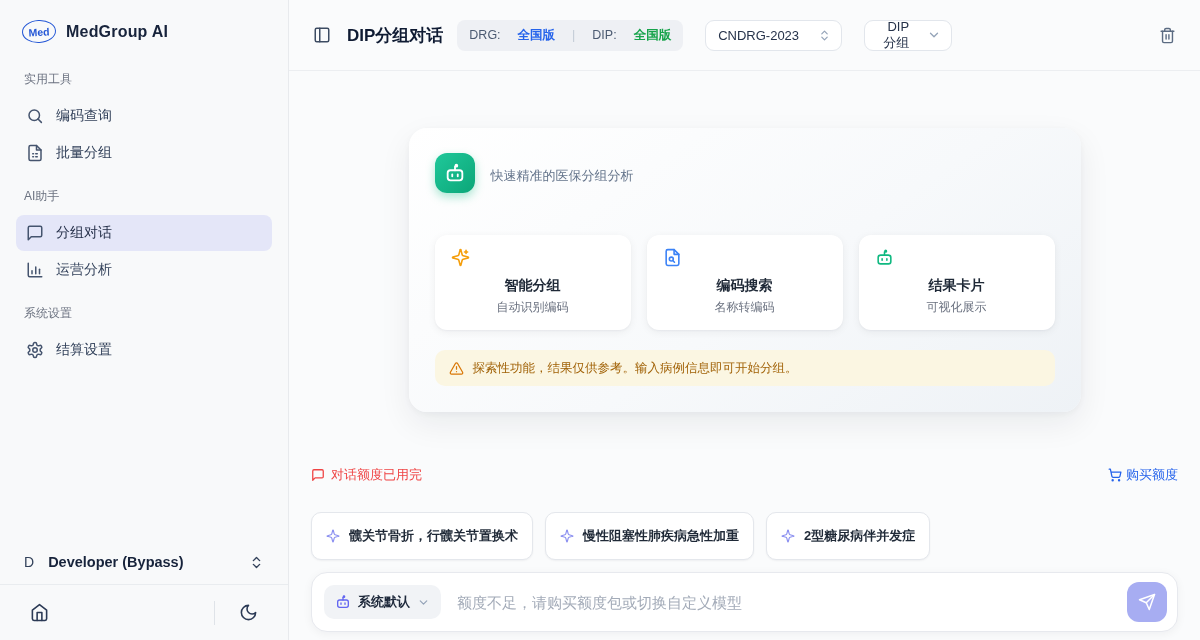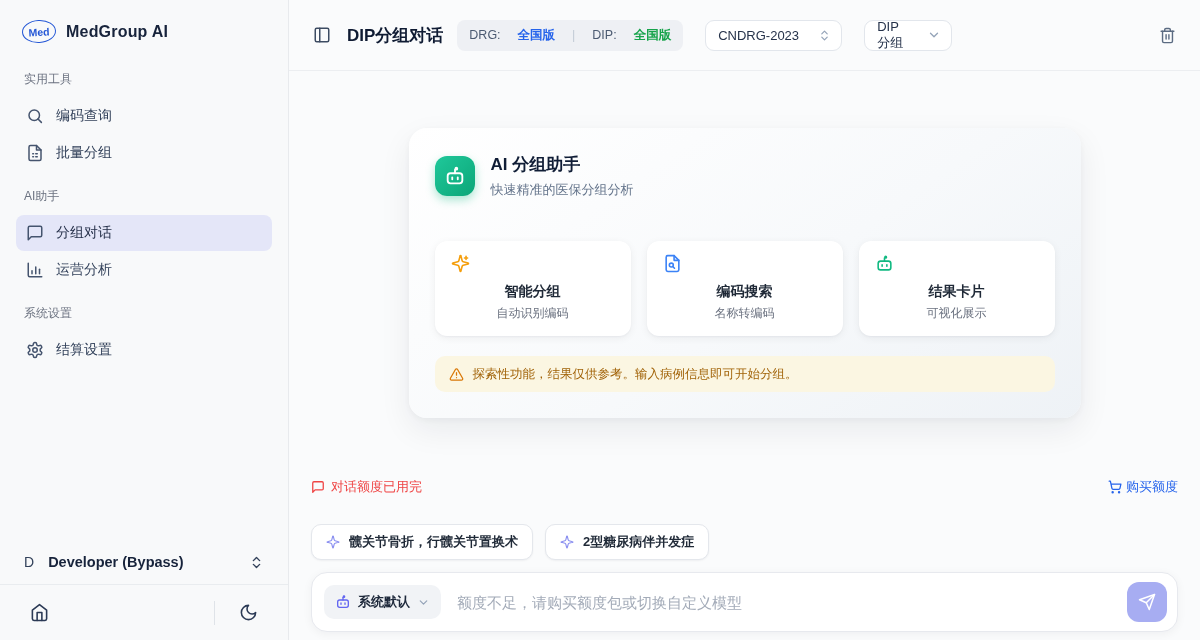--- a/index.html
+++ b/index.html
@@ -26,21 +26,21 @@
   .user-avatar { font-size:14px; color:#32415a; font-weight:500; }
   .user-name { font-size:14.5px; font-weight:700; color:#17233b; flex:1; }
   .user-caret { color:#32415a; }
   .sidebar-footer { border-top:1px solid #e9ecef; height:56px; display:flex; align-items:center; padding:0 28px; gap:22px; }
   .footer-spacer { flex:1; }
   .vdivider { width:1px; height:24px; background:#dfe3e8; }
   .icon-btn { background:none; border:none; cursor:pointer; color:#2b3a55; display:flex; padding:2px; }
 
   
   .main { flex:1; height:640px; display:flex; flex-direction:column; background:#fafbfc; border-left:1px solid #e8eaed; min-width:0; }
-  .topbar { height:71px; flex-shrink:0; display:flex; align-items:center; padding:0 22px; border-bottom:1px solid #eceef1; background:#fafbfc; }
+  .topbar { height:71px; flex-shrink:0; display:flex; align-items:center; padding:0 22px; border-bottom:1px solid #eceef1; background:#fafbfc;text-align:right; }
   .panel-btn { background:none; border:none; cursor:pointer; color:#3d4c63; display:flex; padding:2px; }
   .page-title { font-size:17px; font-weight:700; color:#0f1b33; margin-left:14px; }
   .version-badge { display:flex; align-items:center; gap:17px; background:#eef0f4; border-radius:8px; padding:7px 12px;
     font-size:12.5px; margin-left:14px; }
   .vb-label { color:#4b5a71; font-weight:500; }
   .vb-drg { color:#2563eb; font-weight:700; }
   .vb-dip { color:#16a34a; font-weight:700; }
   .vb-sep { color:#c3cbd6; }
   .select { display:flex; align-items:center; justify-content:space-between; background:#ffffff; border:1px solid #e2e6ec;
     border-radius:9px; height:31px; padding:0 10px 0 12px; font-size:13px; color:#25324a; font-weight:500; cursor:pointer; }
@@ -73,21 +73,21 @@
   .notice-icon { color:#d97706; flex-shrink:0; display:flex; }
   .notice-text { font-size:12.5px; color:#a16207; }
 
   
   .composer { flex-shrink:0; padding:0 22px 8px; }
   .quota-row { display:flex; align-items:center; justify-content:space-between; margin-bottom:28px; }
   .quota-warning { display:flex; align-items:center; gap:6px; color:#ef4444; font-size:13px; }
   .buy-quota { display:flex; align-items:center; gap:4px; color:#2563eb; font-size:13px; cursor:pointer; background:none; border:none; }
   .chips-row { display:flex; gap:12px; margin-bottom:12px; }
   .chip { display:flex; align-items:center; gap:9px; background:#ffffff; border:1px solid #e4e7ec; border-radius:10px;
-    height:36px; padding:0 14px; font-size:13px; font-weight:600; color:#1f2937; cursor:pointer;
+    height:48px; padding:0 14px; font-size:13px; font-weight:600; color:#1f2937; cursor:pointer;
     box-shadow:0 1px 2px rgba(15,23,42,.05); }
   .chip .cicon { color:#8b90f0; display:flex; }
   .input-bar { height:60px; background:#ffffff; border:1px solid #e7e9ee; border-radius:16px; display:flex; align-items:center;
     padding:0 10px 0 12px; box-shadow:0 2px 10px rgba(15,23,42,.05); }
   .model-chip { display:flex; align-items:center; gap:7px; background:#f1f3f6; border:none; border-radius:10px; height:34px;
     padding:0 11px; cursor:pointer; }
   .model-chip .micon { color:#6366f1; display:flex; }
   .model-label { font-size:13px; font-weight:700; color:#1e293b; }
   .model-caret { color:#94a3b8; display:flex; }
   .chat-input { flex:1; border:none; outline:none; background:transparent; font-size:15px; color:#334155; margin-left:16px;
@@ -261,21 +261,20 @@
         <div class="bot-badge">
           <svg width="22" height="22" viewBox="0 0 24 24" fill="none" stroke="currentColor" stroke-width="2" stroke-linecap="round" stroke-linejoin="round">
               <rect x="4" y="9" width="16" height="11" rx="3"></rect>
               <path d="M12 9V5"></path>
               <circle cx="13.5" cy="4" r="1"></circle>
               <line x1="9" y1="13.5" x2="9" y2="15.5"></line>
               <line x1="15" y1="13.5" x2="15" y2="15.5"></line>
             </svg>
         </div>
         <div>
-          <div class="welcome-title">AI 分组助手</div>
           <div class="welcome-sub">快速精准的医保分组分析</div>
         </div>
       </div>
 
       <div class="features">
         <div class="feature-card">
           <span class="ficon-sparkles">
             <svg width="19" height="19" viewBox="0 0 24 24" fill="none" stroke="currentColor" stroke-width="2" stroke-linecap="round" stroke-linejoin="round">
                 <path d="M9.9 15.5a2 2 0 0 0-1.4-1.4L2.4 12.5a.5.5 0 0 1 0-1L8.5 9.9a2 2 0 0 0 1.4-1.4l1.6-6.1a.5.5 0 0 1 1 0l1.6 6.1a2 2 0 0 0 1.4 1.4l6.1 1.6a.5.5 0 0 1 0 1l-6.1 1.6a2 2 0 0 0-1.4 1.4l-1.6 6.1a.5.5 0 0 1-1 0z"></path>
                 <path d="M19 3v4"></path>
@@ -357,20 +356,28 @@
             </svg>
         </span>
         <span>髋关节骨折，行髋关节置换术</span>
       </button>
       <button class="chip">
         <span class="cicon">
           <svg width="14" height="14" viewBox="0 0 24 24" fill="none" stroke="currentColor" stroke-width="2" stroke-linecap="round" stroke-linejoin="round">
               <path d="M9.9 15.5a2 2 0 0 0-1.4-1.4L2.4 12.5a.5.5 0 0 1 0-1L8.5 9.9a2 2 0 0 0 1.4-1.4l1.6-6.1a.5.5 0 0 1 1 0l1.6 6.1a2 2 0 0 0 1.4 1.4l6.1 1.6a.5.5 0 0 1 0 1l-6.1 1.6a2 2 0 0 0-1.4 1.4l-1.6 6.1a.5.5 0 0 1-1 0z"></path>
             </svg>
         </span>
+        <span>慢性阻塞性肺疾病急性加重</span>
+      </button>
+      <button class="chip">
+        <span class="cicon">
+          <svg width="14" height="14" viewBox="0 0 24 24" fill="none" stroke="currentColor" stroke-width="2" stroke-linecap="round" stroke-linejoin="round">
+              <path d="M9.9 15.5a2 2 0 0 0-1.4-1.4L2.4 12.5a.5.5 0 0 1 0-1L8.5 9.9a2 2 0 0 0 1.4-1.4l1.6-6.1a.5.5 0 0 1 1 0l1.6 6.1a2 2 0 0 0 1.4 1.4l6.1 1.6a.5.5 0 0 1 0 1l-6.1 1.6a2 2 0 0 0-1.4 1.4l-1.6 6.1a.5.5 0 0 1-1 0z"></path>
+            </svg>
+        </span>
         <span>2型糖尿病伴并发症</span>
       </button>
     </div>
 
     <div class="input-bar">
       <button class="model-chip">
         <span class="micon">
           <svg width="16" height="16" viewBox="0 0 24 24" fill="none" stroke="currentColor" stroke-width="2" stroke-linecap="round" stroke-linejoin="round">
               <rect x="4" y="9" width="16" height="11" rx="3"></rect>
               <path d="M12 9V5"></path>

